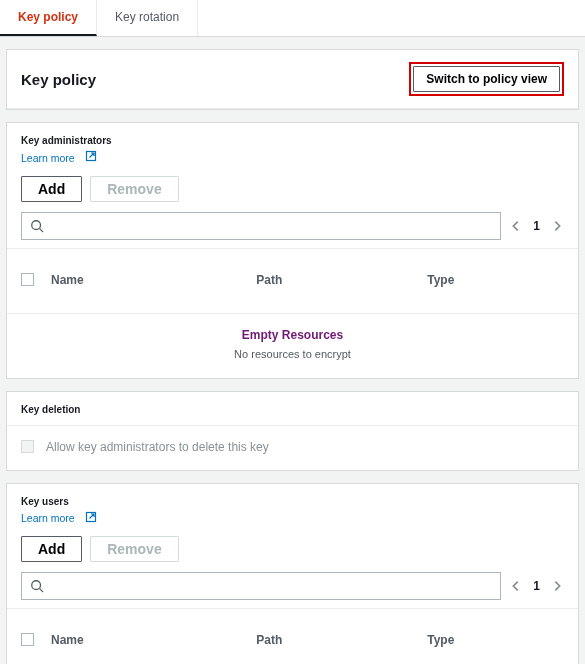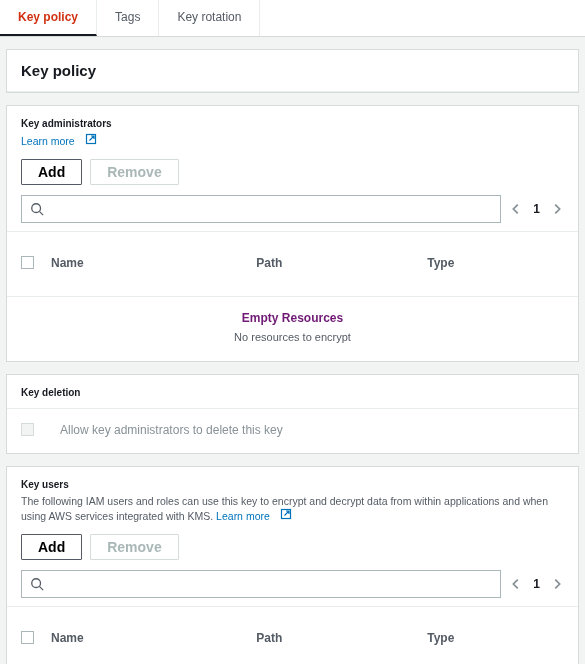--- a/index.html
+++ b/index.html
@@ -148,38 +148,40 @@
     margin: 0 -14px;
   }
   .empty-title { font-size: 12px; font-weight: bold; color: #701a75; margin-bottom: 6px; }
   .empty-sub { font-size: 11px; color: #545b64; }
   .deletion-body {
     border-top: 1px solid #eaeded;
     margin: 0 -14px;
     padding: 14px 14px 16px 14px;
     display: flex;
     align-items: center;
-    gap: 26px;
+    gap: 12px;
     color: #879196;
     font-size: 12px;
   }
   .deletion-body .checkbox-empty { border-color: #d5dbdb; background: #f2f3f3; }
 </style>
 </head>
 <body>
 
 <div class="tabs">
   <div class="tab active">Key policy</div>
-  <div class="tab">Tags</div>
   <div class="tab">Key rotation</div>
 </div>
 
 <div class="panel">
   <div class="panel-header">
     <div class="panel-title">Key policy</div>
+    <span class="switch-highlight">
+      <button class="switch-btn">Switch to policy view</button>
+    </span>
   </div>
 </div>
 
 <div class="section">
   <div class="section-title">Key administrators</div>
   <div class="section-desc">
     <a class="learn-more">
       <span>Learn more</span>
       <span class="ext-icon">
         <svg viewBox="0 0 16 16" fill="none" stroke="#0073bb" stroke-width="1.6">
@@ -227,21 +229,20 @@
   <div class="section-title" style="margin-bottom:10px">Key deletion</div>
   <div class="deletion-body">
     <span class="checkbox-empty"></span>
     <span>Allow key administrators to delete this key</span>
   </div>
 </div>
 
 <div class="section">
   <div class="section-title">Key users</div>
   <div class="section-desc">
-    <span>The following IAM users and roles can use this key to encrypt and decrypt data from within applications and when using AWS services integrated with KMS. </span>
     <a class="learn-more">
       <span>Learn more</span>
       <span class="ext-icon">
         <svg viewBox="0 0 16 16" fill="none" stroke="#0073bb" stroke-width="1.6">
           <rect x="2" y="2" width="12" height="12"></rect>
           <path d="M6 10 L12 4 M8 4 H12 V8"></path>
         </svg>
       </span>
     </a>
   </div>

